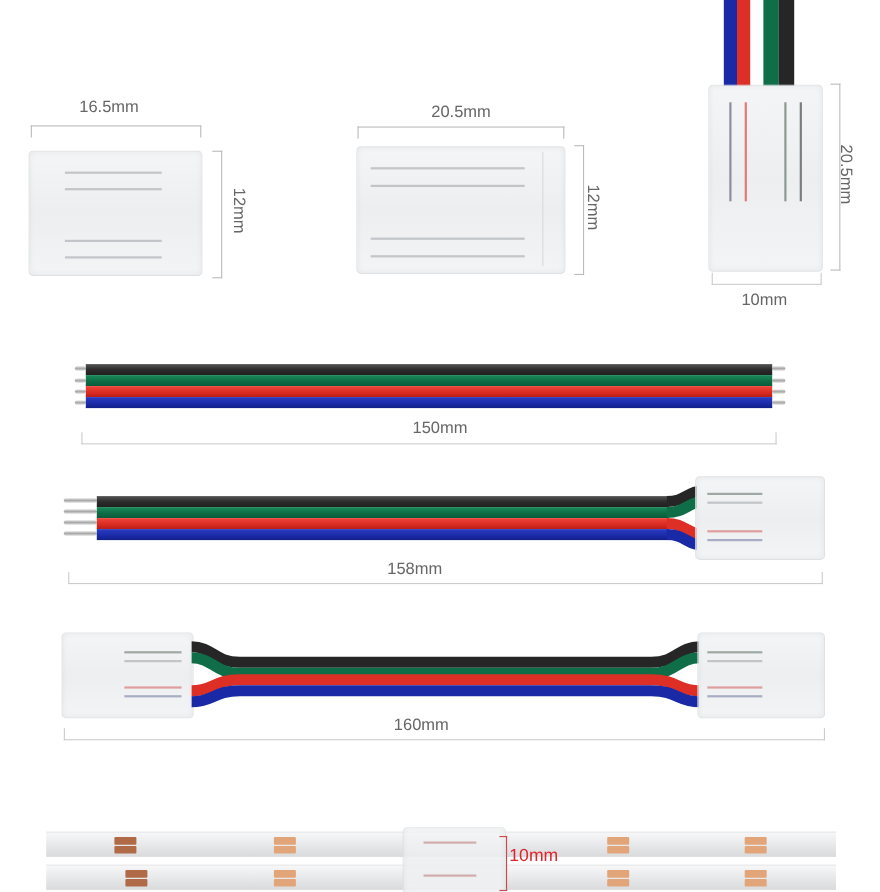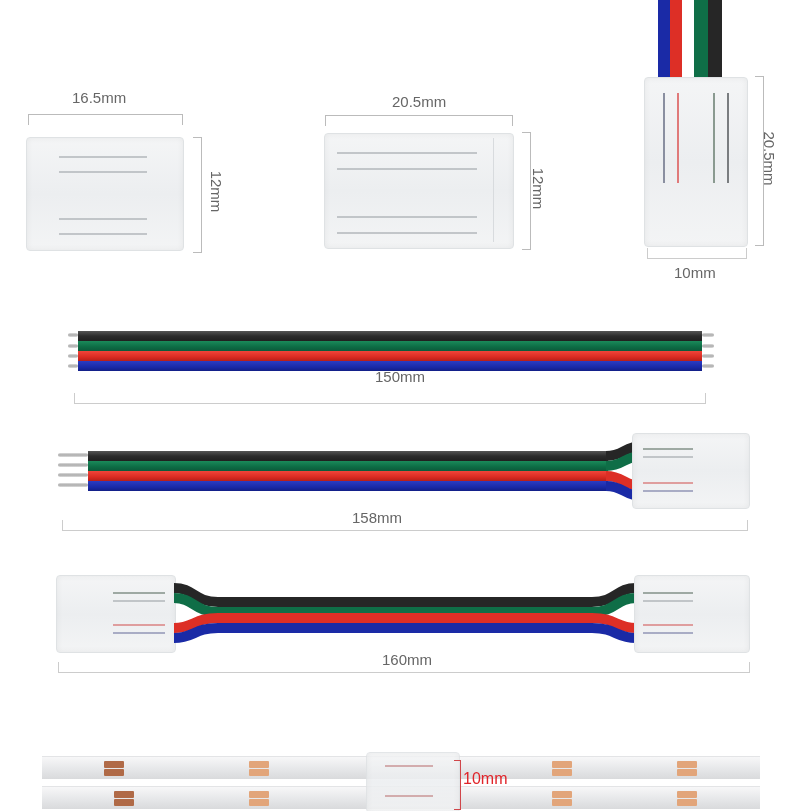--- a/index.html
+++ b/index.html
@@ -85,21 +85,21 @@
   <div class="pin" style="left:0; top:34px; width:10px;"></div>
   <div class="pin" style="left:634px; top:3px; width:12px;"></div>
   <div class="pin" style="left:634px; top:14px; width:12px;"></div>
   <div class="pin" style="left:634px; top:24px; width:12px;"></div>
   <div class="pin" style="left:634px; top:34px; width:12px;"></div>
   <div class="wire w-black" style="left:10px; top:1px; width:624px; height:10px;"></div>
   <div class="wire w-green" style="left:10px; top:11px; width:624px; height:10px;"></div>
   <div class="wire w-red" style="left:10px; top:21px; width:624px; height:10px;"></div>
   <div class="wire w-blue" style="left:10px; top:31px; width:624px; height:10px;"></div>
 </div>
-<div class="abs label" style="left:375px; top:368px;text-align:right;">150mm</div>
+<div class="abs label" style="left:375px; top:381px;text-align:right;">150mm</div>
 <div class="abs bracket-hb" style="left:74px; top:393px; width:630px;"></div>
 
 <div class="abs" style="left:58px; top:440px; width:700px; height:70px;">
   <div class="pin" style="left:0; top:13px; width:30px;"></div>
   <div class="pin" style="left:0; top:23px; width:30px;"></div>
   <div class="pin" style="left:0; top:33px; width:30px;"></div>
   <div class="pin" style="left:0; top:43px; width:30px;"></div>
   <div class="wire w-black" style="left:30px; top:11px; width:520px; height:10px;"></div>
   <div class="wire w-green" style="left:30px; top:21px; width:520px; height:10px;"></div>
   <div class="wire w-red" style="left:30px; top:31px; width:520px; height:10px;"></div>
@@ -133,21 +133,21 @@
     <path d="M0 48 C20 48 20 38 44 38 L418 38 C442 38 442 48 462 48" stroke="#dd2f26" stroke-width="10" fill="none"></path>
     <path d="M0 58 C20 58 20 48 44 48 L418 48 C442 48 442 58 462 58" stroke="#1a2aa6" stroke-width="10" fill="none"></path>
   </svg>
 </div>
 <div class="abs clip" style="left:634px; top:575px; width:114px; height:76px;">
   <div class="slot" style="left:8px; top:16px; width:50px; background:#7a8a80;"></div>
   <div class="slot" style="left:8px; top:24px; width:50px;"></div>
   <div class="slot" style="left:8px; top:48px; width:50px; background:#d97a7a;"></div>
   <div class="slot" style="left:8px; top:56px; width:50px; background:#8a8fb0;"></div>
 </div>
-<div class="abs label" style="left:358px; top:651px;margin-left:24px;">160mm</div>
+<div class="abs label" style="left:358px; top:651px;">160mm</div>
 <div class="abs bracket-hb" style="left:58px; top:662px; width:690px;"></div>
 
 <div class="abs strip" style="left:42px; top:756px; width:718px; height:22px;">
   <div class="chip dark" style="left:62px; top:4px;"></div>
   <div class="chip dark" style="left:62px; top:12px;"></div>
   <div class="chip light" style="left:207px; top:4px;"></div>
   <div class="chip light" style="left:207px; top:12px;"></div>
   <div class="chip light" style="left:510px; top:4px;"></div>
   <div class="chip light" style="left:510px; top:12px;"></div>
   <div class="chip light" style="left:635px; top:4px;"></div>

